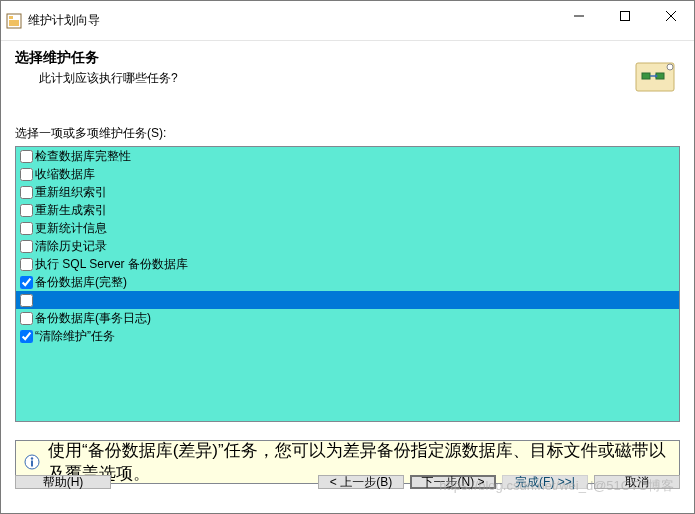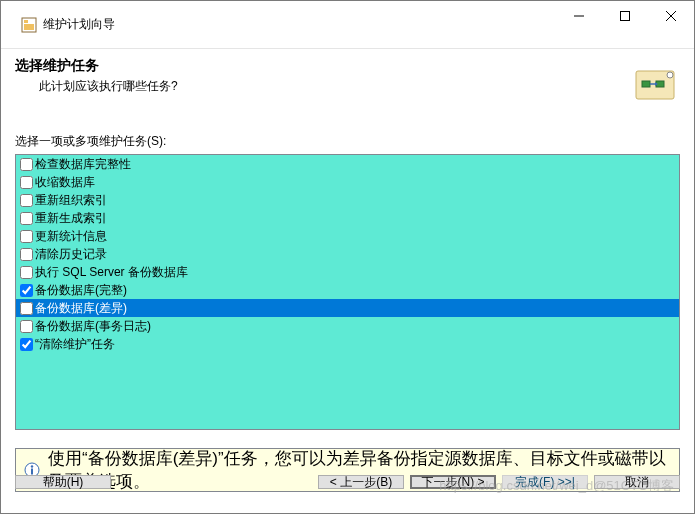--- a/index.html
+++ b/index.html
@@ -1,17 +1,17 @@
 <!DOCTYPE html>
 <html><head>
 <meta charset="utf-8">
 <style>
 * { box-sizing: border-box; margin: 0; padding: 0; font-family: "Microsoft YaHei", "Segoe UI", Tahoma, sans-serif; }
 body { background: #fff; width: 695px; height: 514px; overflow: hidden; position: relative; border: 1px solid #7a7a7a; }
-.titlebar { height: 48px; background: #fff; display: flex; align-items: center; padding-left: 20px; border-bottom: 1px solid #e5e5e5; }
+.titlebar { height: 40px; background: #fff; display: flex; align-items: center; padding-left: 5px; border-bottom: 1px solid #e5e5e5; }
 .titlebar .app-icon { width: 16px; height: 16px; margin-right: 6px; }
 .titlebar .title { font-size: 12px; flex: 1; }
 .win-controls { display: flex; height: 100%; }
 .win-btn { width: 46px; height: 29px; display: flex; align-items: center; justify-content: center; font-size: 13px; font-family: "Segoe MDL2 Assets", sans-serif; cursor: pointer; }
 
 .header { height: 70px; position: relative; background: #fff; padding: 8px 14px 0 14px; }
 .header h1 { font-size: 14px; font-weight: bold; }
 .header p { font-size: 12px; margin: 3px 0 0 24px; }
 .header .header-icon { position: absolute; right: 16px; top: 12px; width: 48px; height: 48px; }
 .div1 { height: 1px; background: #d0d0d0; margin-top: -1px; }
@@ -113,21 +113,20 @@
       <div class="listitem">
         <input type="checkbox" style="">
         <span>执行 SQL Server 备份数据库</span>
       </div>
       <div class="listitem">
         <input type="checkbox" checked="" style="">
         <span>备份数据库(完整)</span>
       </div>
       <div class="listitem selected">
         <input type="checkbox" style="">
-        <span>备份数据库(差异)</span>
       </div>
       <div class="listitem">
         <input type="checkbox" style="">
         <span>备份数据库(事务日志)</span>
       </div>
       <div class="listitem">
         <input type="checkbox" checked="" style="">
         <span>“清除维护”任务</span>
       </div>
     </div>

